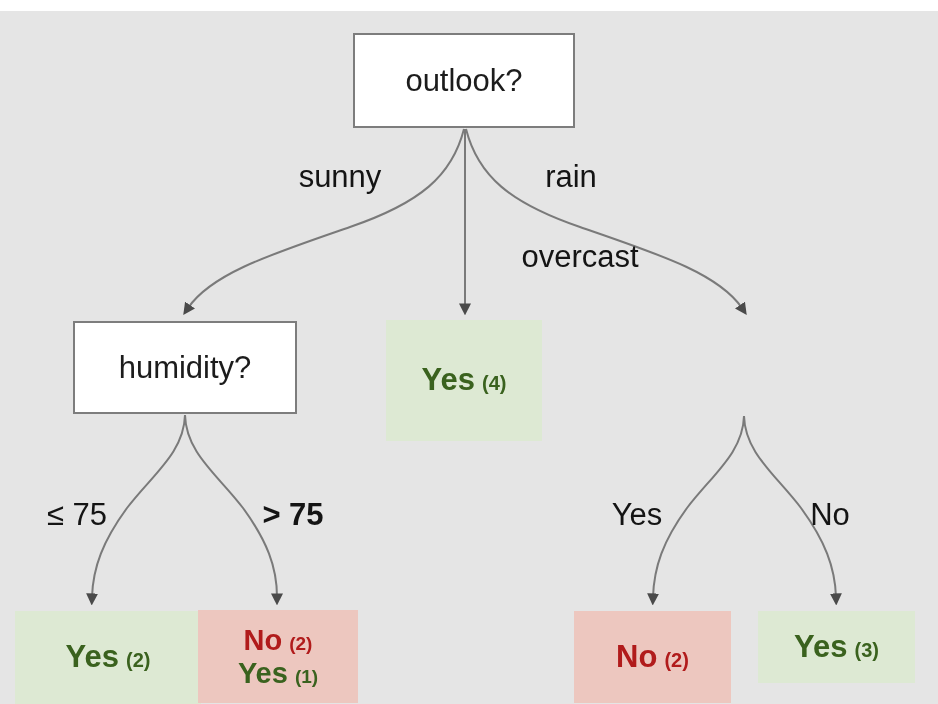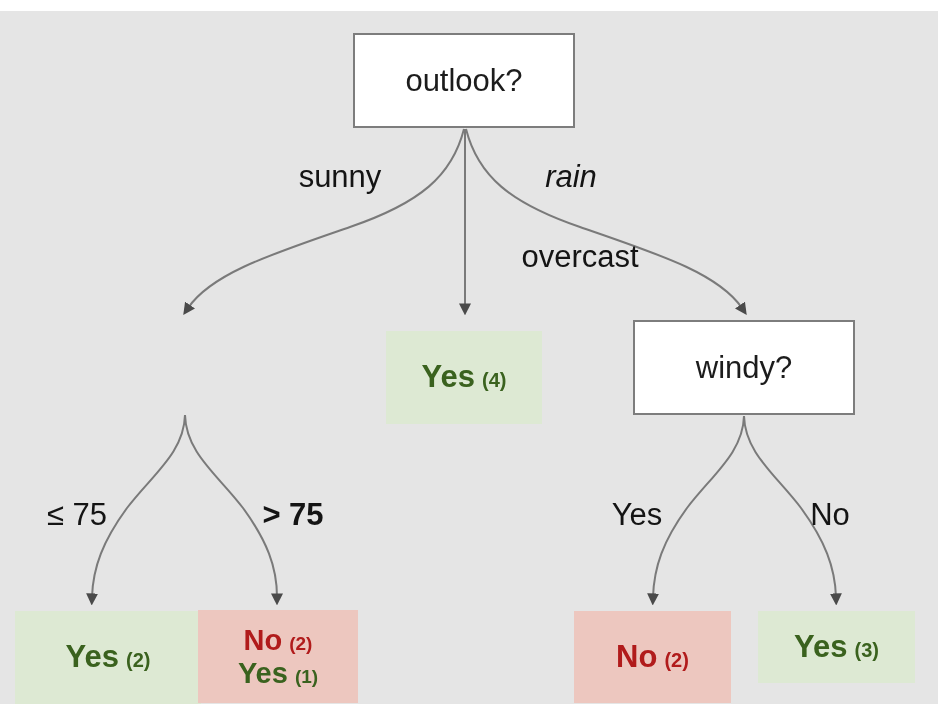--- a/index.html
+++ b/index.html
@@ -87,34 +87,34 @@
       <path d="M 185 404 C 186 442 218 464 243 497 C 267 530 277 556 277 586" marker-end="url(#arrow)"></path>
       <path d="M 744 405 C 743 442 712 464 687 497 C 663 530 654 556 653 586" marker-end="url(#arrow)"></path>
       <path d="M 744 405 C 745 442 776 464 801 497 C 825 530 835 556 836 586" marker-end="url(#arrow)"></path>
     </g>
   </svg>
 
   <div class="node" style="left:353px; top:22px; width:222px; height:95px;">
     <span>outlook?</span>
   </div>
 
-
-  <div class="node" style="left:633px; top:309px; width:222px; height:95px;">
-    <span>windy?</span>
+  <div class="node" style="left:73px; top:310px; width:224px; height:93px;">
+    <span>humidity?</span>
   </div>
 
+
   <div class="edge-label" style="left:340px; top:166px;">sunny</div>
-  <div class="edge-label" style="left:571px; top:166px;font-style:italic;">rain</div>
+  <div class="edge-label" style="left:571px; top:166px;">rain</div>
   <div class="edge-label" style="left:580px; top:246px;">overcast</div>
   <div class="edge-label" style="left:77px; top:504px;">≤ 75</div>
   <div class="edge-label" style="left:293px; top:504px;font-weight:bold;">&gt; 75</div>
   <div class="edge-label" style="left:637px; top:504px;">Yes</div>
   <div class="edge-label" style="left:830px; top:504px;">No</div>
 
-  <div class="leaf pos" style="left:386px; top:320px; width:156px; height:93px;">
+  <div class="leaf pos" style="left:386px; top:309px; width:156px; height:121px;">
     <div class="leaf-line">
       <span class="val green">Yes</span><span class="count green">(4)</span>
     </div>
   </div>
 
   <div class="leaf pos" style="left:15px; top:600px; width:186px; height:93px;">
     <div class="leaf-line">
       <span class="val green">Yes</span><span class="count green">(2)</span>
     </div>
   </div>

